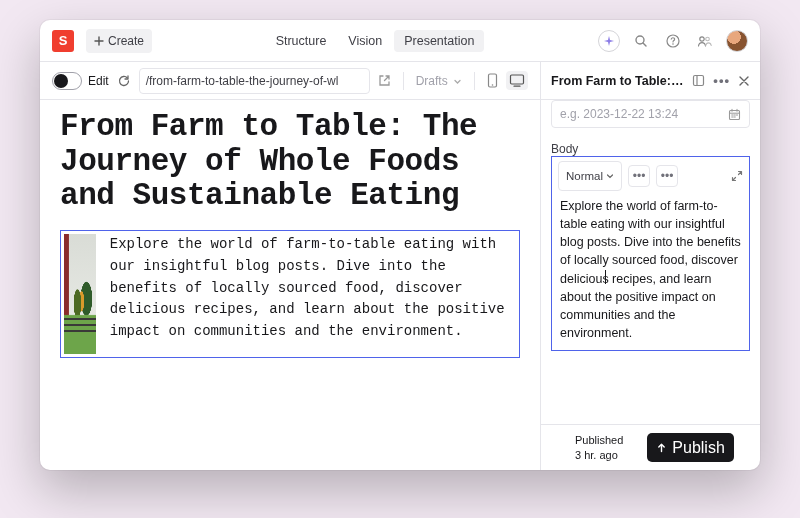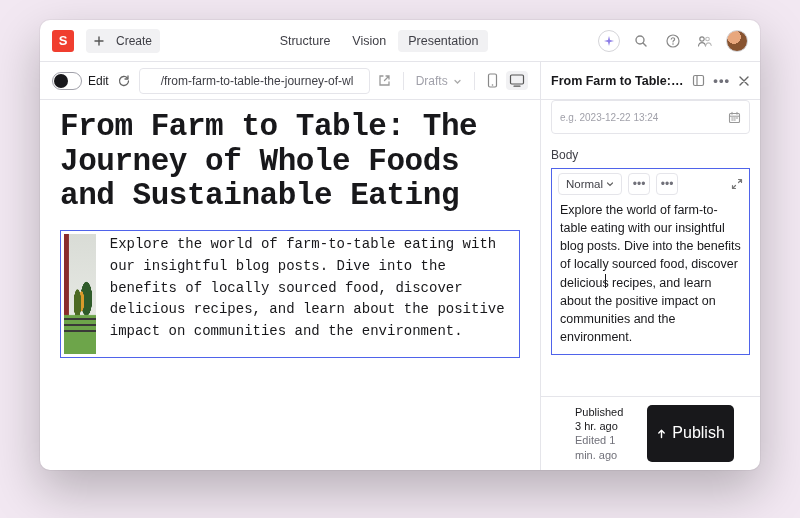--- a/index.html
+++ b/index.html
@@ -56,21 +56,21 @@
     background: var(--red);
     border-radius: 3px;
     color: #fff;
     display: flex; align-items: center; justify-content: center;
     font-weight: 700;
     font-size: 13px;
   }
   .btn {
     display: inline-flex;
     align-items: center;
-    gap: 12px;
+    gap: 4px;
     height: 24px;
     padding: 0 8px;
     border-radius: 4px;
     font-size: 12px;
     color: var(--gray-700);
     cursor: pointer;
   }
   .btn.subtle { background: var(--gray-100); }
   .nav-tabs { display: flex; gap: 2px; margin: 16px auto; }
   .nav-tab { padding: 4px 10px; border-radius: 4px; font-size: 12.5px; color: var(--gray-700); }
@@ -97,21 +97,21 @@
     background: #fff; border: 1px solid var(--gray-400);
     position: relative;
   }
   .toggle .knob {
     position:absolute; left:1px; top:1px; width:14px; height:14px;
     background: var(--gray-900); border-radius:50%;
   }
   .path-input {
     flex:1; display:flex; align-items:center;
     border:1px solid var(--gray-200); border-radius:4px;
-    height:26px; padding:0 21px; gap:6px; color:var(--gray-500);
+    height:26px; padding:0 6px; gap:6px; color:var(--gray-500);
     font-size:12px; overflow:hidden; white-space:nowrap;
   }
   .muted { color: var(--gray-400); }
   .divider-v { width:1px; height:18px; background:var(--gray-200); margin: 0 4px;}
   .icon-btn { cursor:pointer; display:inline-flex; align-items:center; justify-content:center; }
 
   .editor-body { flex:1; overflow:auto; padding: 6px 20px 16px 20px; font-family: Liberation Mono, monospace; }
   .h1 {
     font-size: 31px; line-height: 1.12;
     font-weight: 800; letter-spacing: -0.015em;
@@ -151,36 +151,36 @@
     font-weight:600; font-size:12.5px;
   }
   .panel-header .title { flex:1; overflow:hidden; text-overflow:ellipsis; white-space:nowrap; }
   .panel-sub {
     display:flex; justify-content:flex-end; padding: 6px 10px 2px;
     font-size:12px; color: var(--gray-500);
   }
   .panel-content{ flex:1; overflow:auto; padding: 0 10px 8px; }
   .date-field {
     border:1px solid var(--gray-200); border-radius:4px;
-    height:34px; display:flex; align-items:center; padding:0 8px;
+    height:28px; display:flex; align-items:center; padding:0 8px;
     justify-content:space-between; color: var(--gray-400);
-    font-size:10px; margin-bottom: 14px;
-  }
-  .field-label { font-size:12px; color: var(--gray-700); margin-bottom:6px; }
+    font-size:12px; margin-bottom: 14px;
+  }
+  .field-label { font-size:12px; color: var(--gray-700); }
   .rich-editor {
     border:1px solid var(--blue); border-radius:0;
     background:#fff;
   }
   .rich-editor-toolbar{
     display:flex; align-items:center; gap:6px;
     padding: 4px 6px;
   }
   .mini-btn {
     display:inline-flex; align-items:center; gap:3px;
-    height:22px; padding:6px 7px; border:1px solid var(--gray-200);
+    height:22px; padding:14px 7px; border:1px solid var(--gray-200);
     border-radius:4px; font-size:11.5px; color:var(--gray-700);
   }
   .dot-box {
     width:22px; height:22px; border:1px solid var(--gray-200); border-radius:4px;
     display:inline-flex; align-items:center; justify-content:center;
     color: var(--gray-500); font-size: 12px;
   }
   .rich-editor-body {
     padding: 2px 8px 8px 8px;
     font-size: 12.5px; line-height:1.45; color: var(--gray-900);
@@ -377,21 +377,20 @@
             <span>Explore the world of farm-to-table eating with our insightful blog posts. Dive into the benefits of locally sourced food, discover delicious recipes, and learn about the positive impact on communities and the environment.</span>
             <div class="caret-line"></div>
           </div>
         </div>
       </div>
 
       <div class="panel-footer">
         <div class="status-dot"></div>
         <div class="status-text">
           <div>Published 3 hr. ago</div>
-          <div class="sub">Edited 1 min. ago</div>
         </div>
         <div class="publish-btn">
           <span>
             <svg width="11" height="11" viewBox="0 0 11 11">
                 <path d="M5.5 9.5V2.5M2.8 5 5.5 2.3 8.2 5" stroke="#fff" stroke-width="1.4" fill="none" stroke-linecap="round" stroke-linejoin="round"></path>
               </svg>
           </span>
           <span>Publish</span>
         </div>
         <div class="icon-btn" style="margin-left:6px; color:var(--gray-500); letter-spacing:1px;">•••</div>

